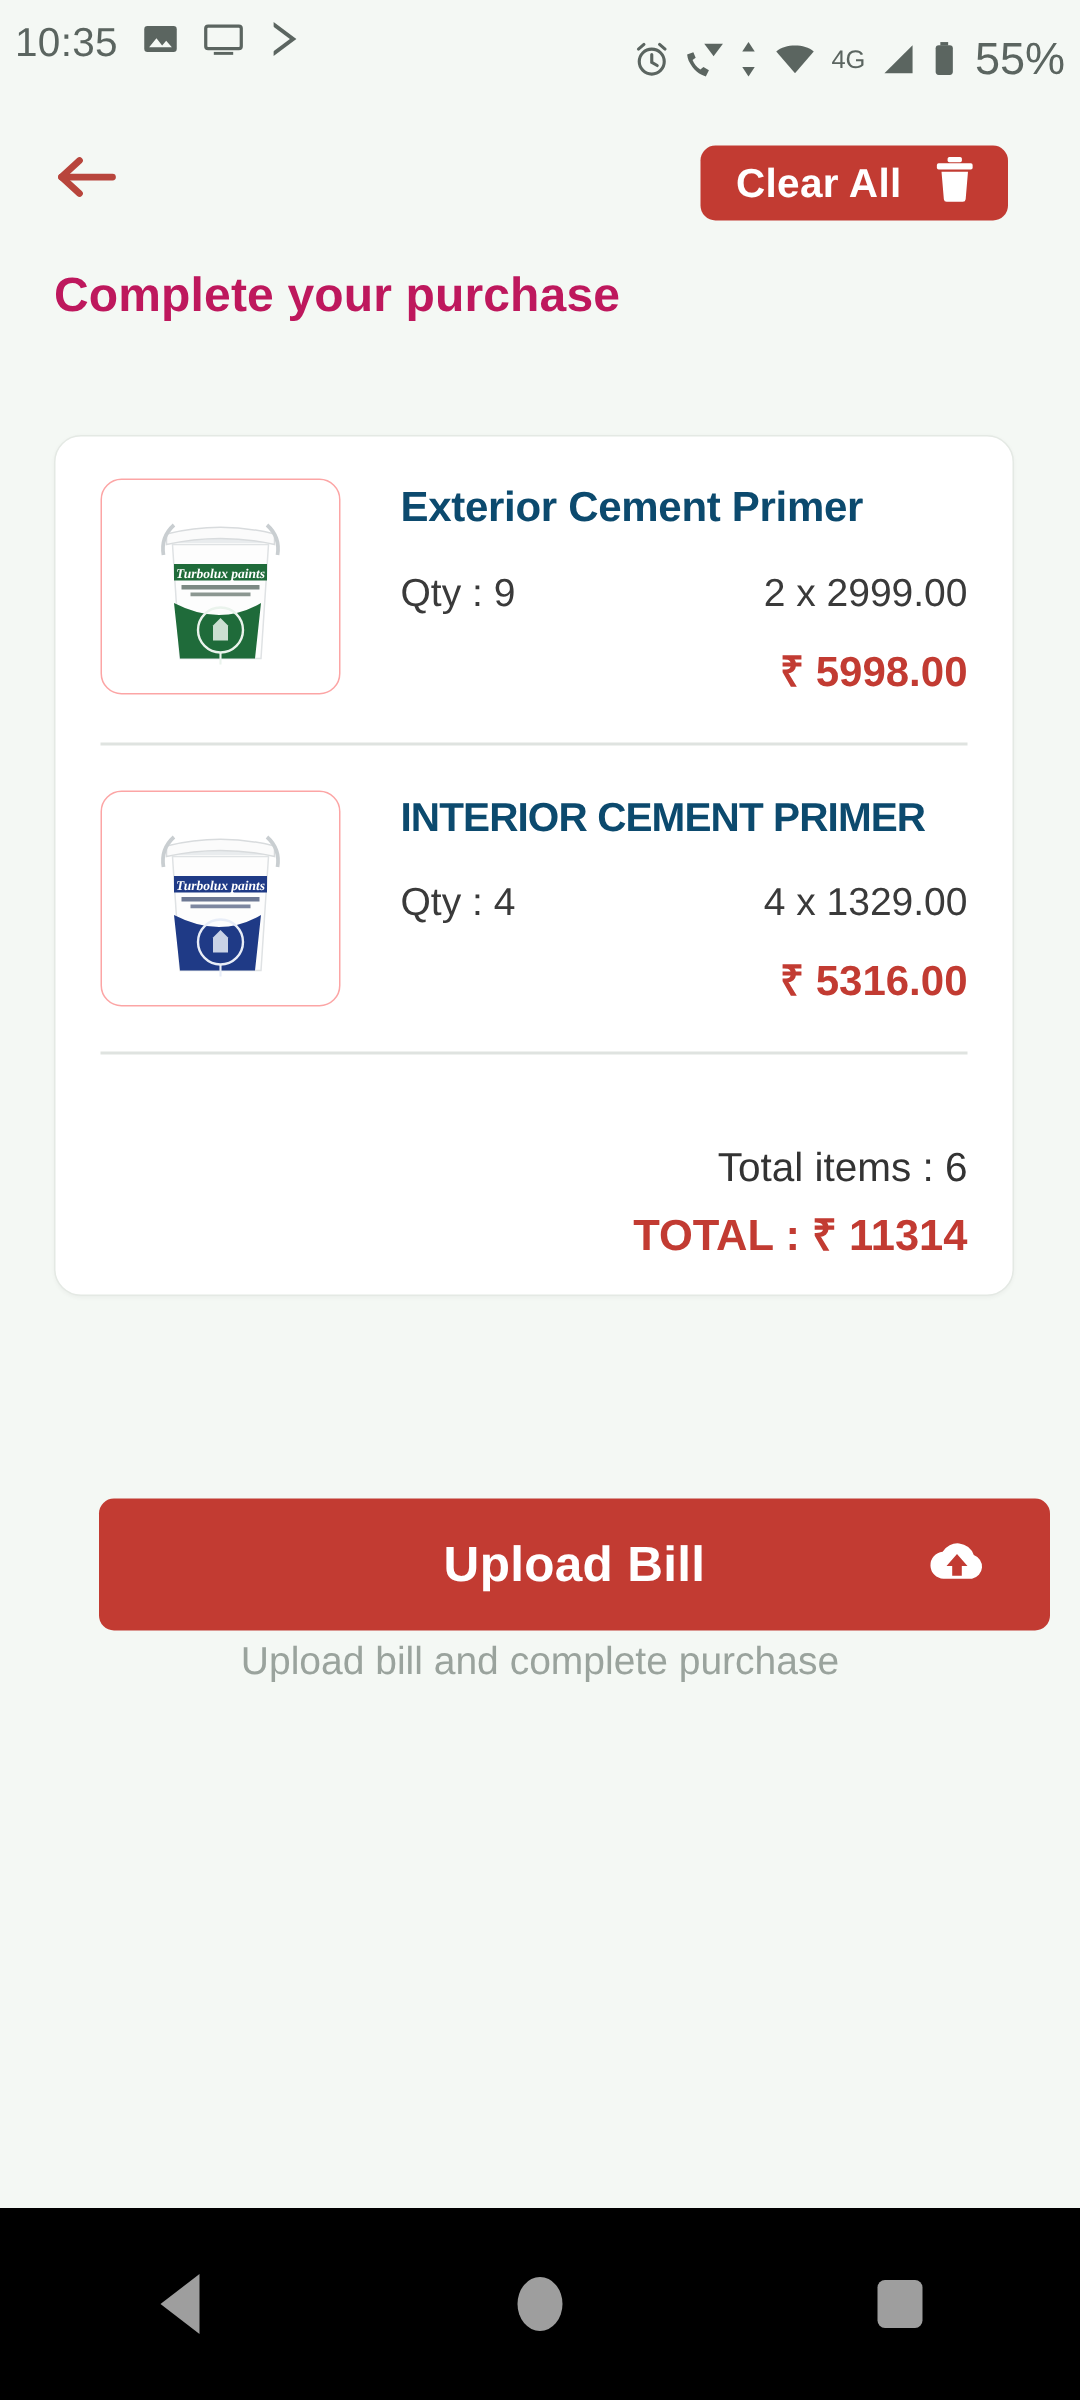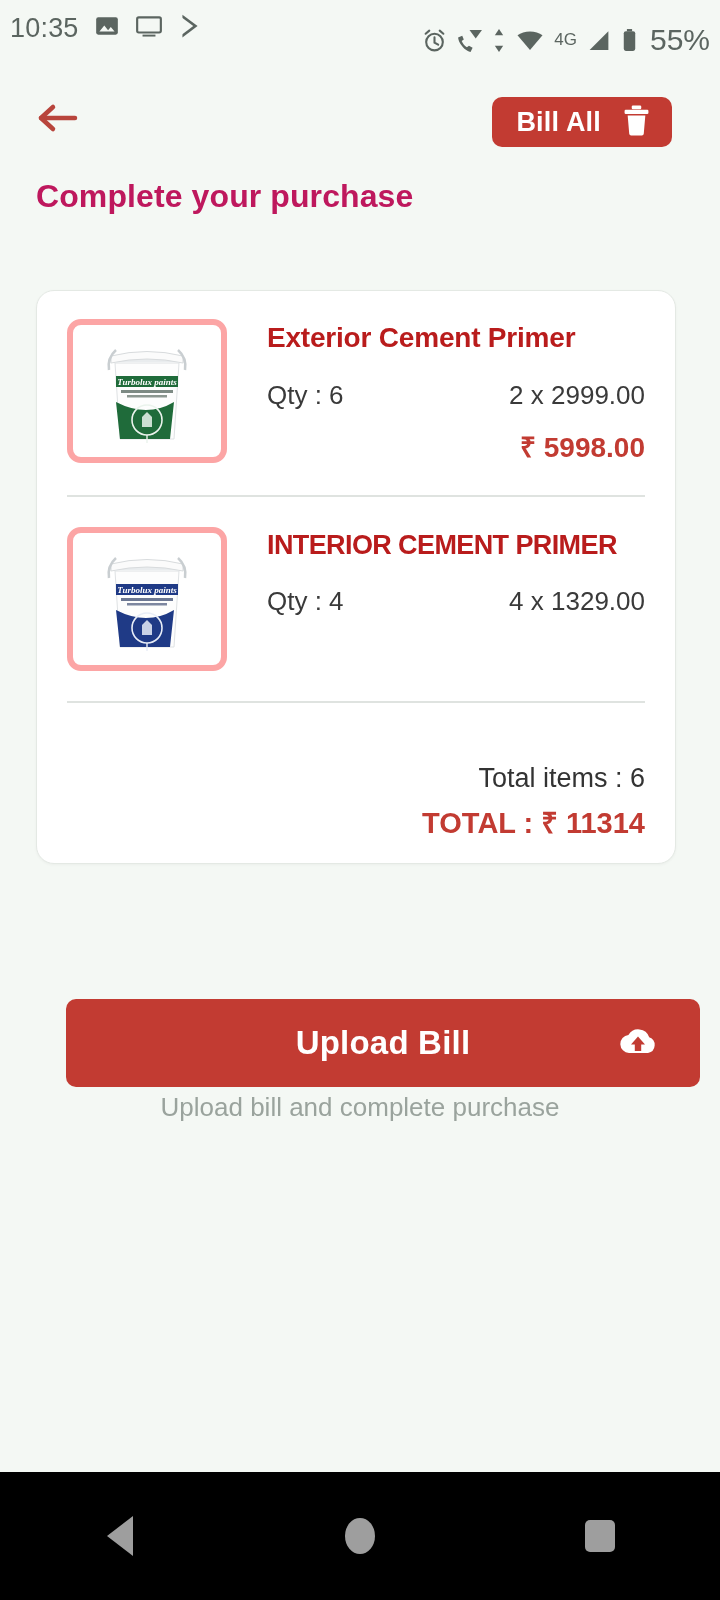--- a/index.html
+++ b/index.html
@@ -52,26 +52,26 @@
   
   .cart-card {
     position:absolute; top:290px; left:36px; width:640px;
     background:#ffffff; border:1px solid #e4e9e4; border-radius:18px;
     box-shadow:0 1px 3px rgba(0,0,0,0.04);
     padding:28px 30px 22px 30px;
   }
   .item-row { display:flex; align-items:flex-start; gap:40px; }
   .thumb {
     flex:0 0 auto; width:160px; height:144px;
-    border:6px solid #fca5a5; border-radius:14px; background:#fff;
+    border:1px solid #fca5a5; border-radius:14px; background:#fff;
     display:flex; align-items:center; justify-content:center; overflow:hidden;
   }
   .item-info { flex:1 1 auto; min-width:0; padding-top:4px; }
   .item-name {
-    font-size:28px; color:#b91c1c; font-weight:bold; letter-spacing:-0.2px;
+    font-size:28px; color:#0c4a6e; font-weight:bold; letter-spacing:-0.2px;
     white-space:nowrap; line-height:1.1;
   }
   .item-name.small { font-size:27px; letter-spacing:-0.6px; }
   .qty-line {
     display:flex; justify-content:space-between; align-items:baseline;
     margin-top:26px;
   }
   .qty-text { font-size:26px; color:#3a3a3a; }
   .mult-text { font-size:26px; color:#3a3a3a; }
   .line-total {
@@ -188,21 +188,21 @@
     <div class="back-btn">
       <span>
         <svg width="42" height="34" viewBox="0 0 42 34">
           <path d="M4 17 H38" stroke="#b8453c" stroke-width="4.5" stroke-linecap="round"></path>
           <path d="M16 6 L4 17 L16 28" stroke="#b8453c" stroke-width="4.5" fill="none" stroke-linecap="round" stroke-linejoin="round"></path>
         </svg>
       </span>
     </div>
 
     <div class="clear-btn">
-      <span class="lbl">Bill All</span>
+      <span class="lbl">Clear All</span>
       <span>
         <svg width="27" height="31" viewBox="0 0 22 26">
           <rect x="7" y="0.5" width="8" height="3" rx="1" fill="#ffffff"></rect>
           <rect x="1" y="4" width="20" height="3.6" rx="1" fill="#ffffff"></rect>
           <path d="M3.6 8.8 h14.8 l-1.3 15.4 a1.6 1.6 0 0 1 -1.6 1.4 h-9 a1.6 1.6 0 0 1 -1.6 -1.4 Z" fill="#ffffff"></path>
         </svg>
       </span>
     </div>
   </div>
 
@@ -224,21 +224,21 @@
           <rect x="36" y="63" width="40" height="2.5" fill="#8c9791"></rect>
           <path d="M25 70 q31 16 58 0 l-4 37 h-50 z" fill="#1f6b3a"></path>
           <circle cx="56" cy="88" r="15" fill="none" stroke="#eaf3ec" stroke-width="1.6"></circle>
           <path d="M56 80 l5 5 v10 h-10 v-10 z" fill="#eaf3ec" opacity="0.85"></path>
           <path d="M56 103 v8" stroke="#eaf3ec" stroke-width="1.4"></path>
         </svg>
       </div>
       <div class="item-info">
         <div class="item-name">Exterior Cement Primer</div>
         <div class="qty-line">
-          <span class="qty-text">Qty : 6</span>
+          <span class="qty-text">Qty : 9</span>
           <span class="mult-text">2 x 2999.00</span>
         </div>
         <div class="line-total">₹ 5998.00</div>
       </div>
     </div>
 
     <div class="divider"></div>
 
     <div class="item-row" style="margin-top:30px;">
       <div class="thumb">
@@ -257,20 +257,21 @@
           <path d="M56 80 l5 5 v10 h-10 v-10 z" fill="#e8edf7" opacity="0.85"></path>
           <path d="M56 103 v8" stroke="#e8edf7" stroke-width="1.4"></path>
         </svg>
       </div>
       <div class="item-info">
         <div class="item-name small">INTERIOR CEMENT PRIMER</div>
         <div class="qty-line">
           <span class="qty-text">Qty : 4</span>
           <span class="mult-text">4 x 1329.00</span>
         </div>
+        <div class="line-total">₹ 5316.00</div>
       </div>
     </div>
 
     <div class="divider"></div>
 
     <div class="totals">
       <div class="total-items">Total items : 6</div>
       <div class="grand-total">TOTAL : ₹ 11314</div>
     </div>
   </div>

